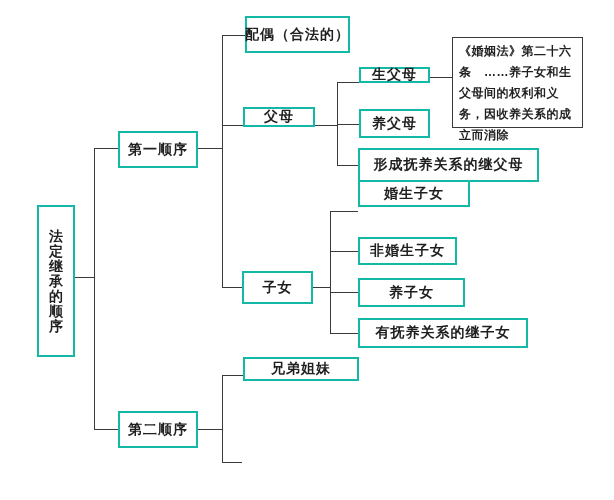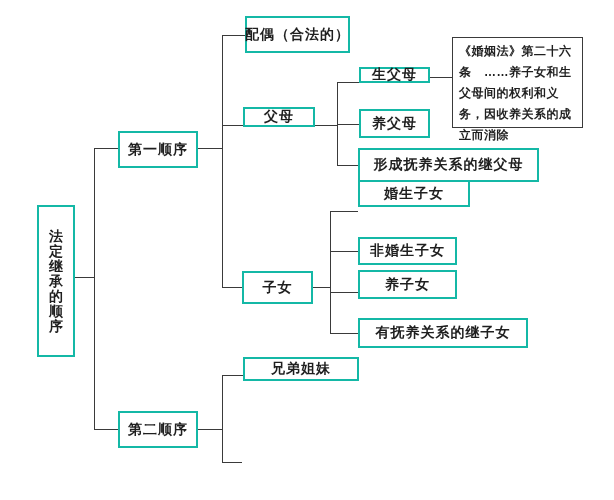--- a/index.html
+++ b/index.html
@@ -85,21 +85,21 @@
   <div class="node" style="left:358px;top:148px;width:181px;height:34px">
     <span>形成抚养关系的继父母</span>
   </div>
 
   <div class="node" style="left:358px;top:180px;width:112px;height:27px">
     <span>婚生子女</span>
   </div>
   <div class="node" style="left:358px;top:237px;width:99px;height:28px">
     <span>非婚生子女</span>
   </div>
-  <div class="node" style="left:358px;top:270px;width:99px;height:29px">
+  <div class="node" style="left:358px;top:278px;width:107px;height:29px">
     <span>养子女</span>
   </div>
   <div class="node" style="left:358px;top:318px;width:170px;height:30px">
     <span>有抚养关系的继子女</span>
   </div>
 
   <div class="node" style="left:243px;top:357px;width:116px;height:24px">
     <span>兄弟姐妹</span>
   </div>
 

